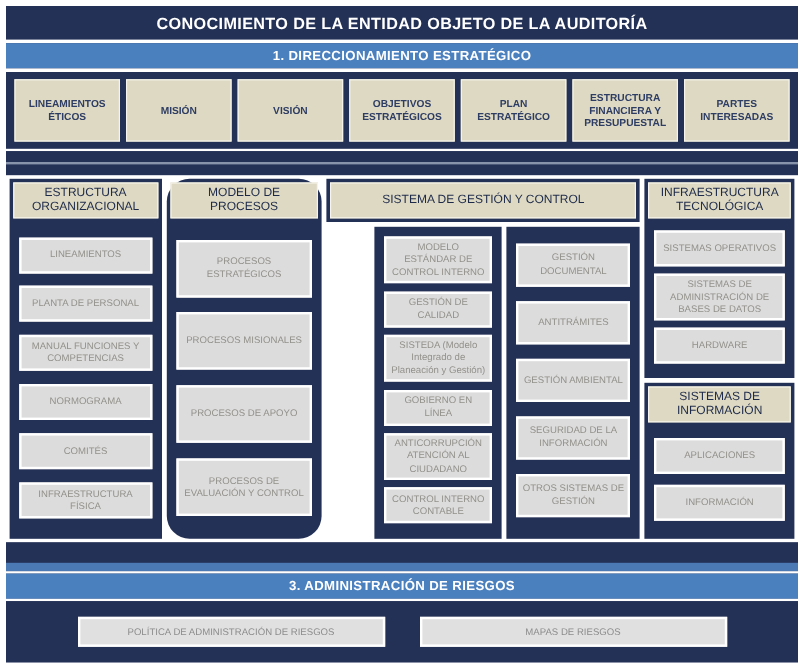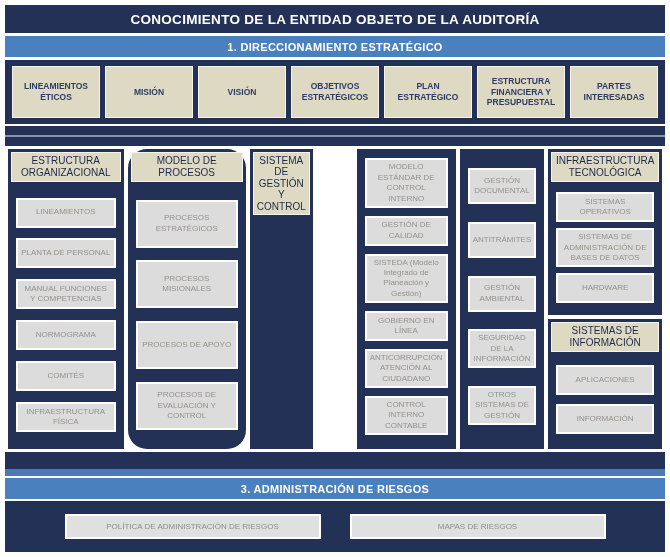--- a/index.html
+++ b/index.html
@@ -32,21 +32,21 @@
   .panel-header { background:#ded9c3; border:1px solid #f6f4ea; margin:3px; min-height:30px;
                   display:flex; align-items:center; justify-content:center; text-align:center;
                   font-size:10px; font-weight:normal; color:#1d2a49; line-height:1.15; padding:2px 3px; }
   .items { flex:1; display:flex; flex-direction:column; justify-content:space-evenly; padding:2px 8px 6px; }
   .item  { background:#dcdcdc; border:2px solid #ffffff; color:#93918b; font-size:8px;
            min-height:30px; display:flex; align-items:center; justify-content:center;
            text-align:center; padding:2px 3px; line-height:1.3; }
 
   .col1 { flex:126; }
   .col2 { flex:129;border-radius:19px; }
-  .col3 { flex:260; display:flex; flex-direction:row; gap:4px; }
+  .col3 { flex:260; display:flex; flex-direction:column; gap:4px; }
   .col3-hdr { background:#243157; padding:3px; }
   .col3-hdr .panel-header { margin:0; }
   .col3-body { flex:1; display:flex; gap:4px; }
   .sub-left  { flex:125;margin-left:40px; }
   .sub-right { flex:131; }
   .col4 { flex:124; display:flex; flex-direction:column; gap:4px;border-radius:17px; }
   .col4-a { flex:171; }
   .col4-b { flex:134; }
 
   .gap-band  { height:17px; background:#243157; }

